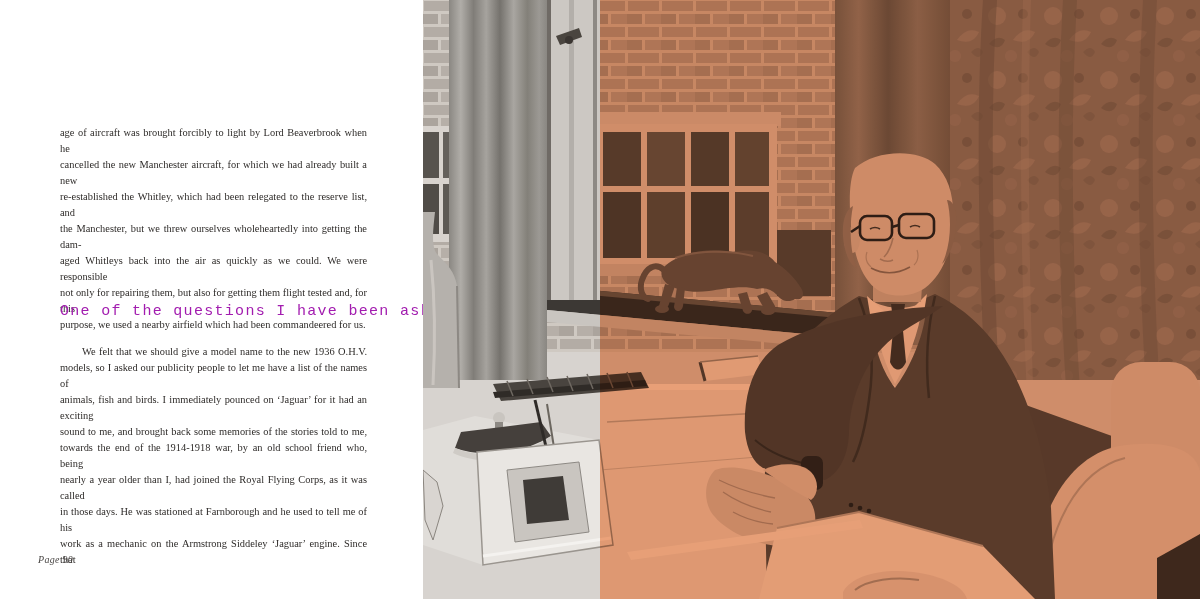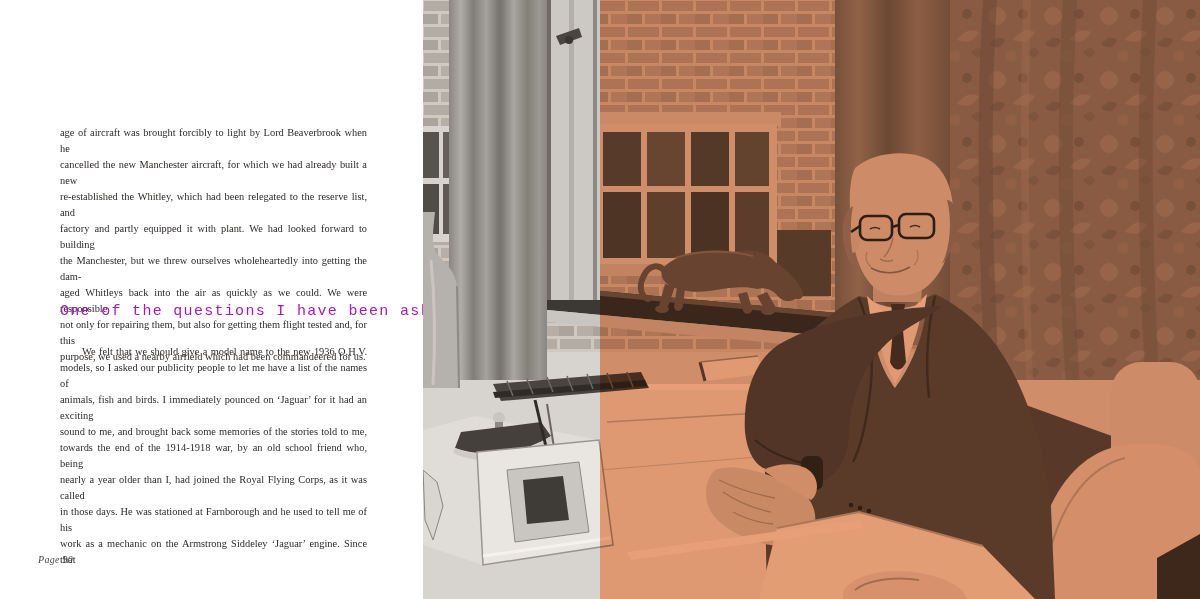--- a/index.html
+++ b/index.html
@@ -34,21 +34,20 @@
 </head>
 <body>
 
 <div class="spread">
 
   <div class="page-left">
     <div class="textcol p1">
       <div class="ln">age of aircraft was brought forcibly to light by Lord Beaverbrook when he</div>
       <div class="ln">cancelled the new Manchester aircraft, for which we had already built a new</div>
       <div class="ln">re-established the Whitley, which had been relegated to the reserve list, and</div>
-      <div class="ln">factory and partly equipped it with plant. We had looked forward to building</div>
       <div class="ln">the Manchester, but we threw ourselves wholeheartedly into getting the dam-</div>
       <div class="ln">aged Whitleys back into the air as quickly as we could. We were responsible</div>
       <div class="ln">not only for repairing them, but also for getting them flight tested and, for this</div>
       <div class="ln last">purpose, we used a nearby airfield which had been commandeered for us.</div>
     </div>
 
     <div class="heading">One of the questions I have been asked</div>
 
     <div class="textcol p2">
       <div class="ln indent">We felt that we should give a model name to the new 1936 O.H.V.</div>

